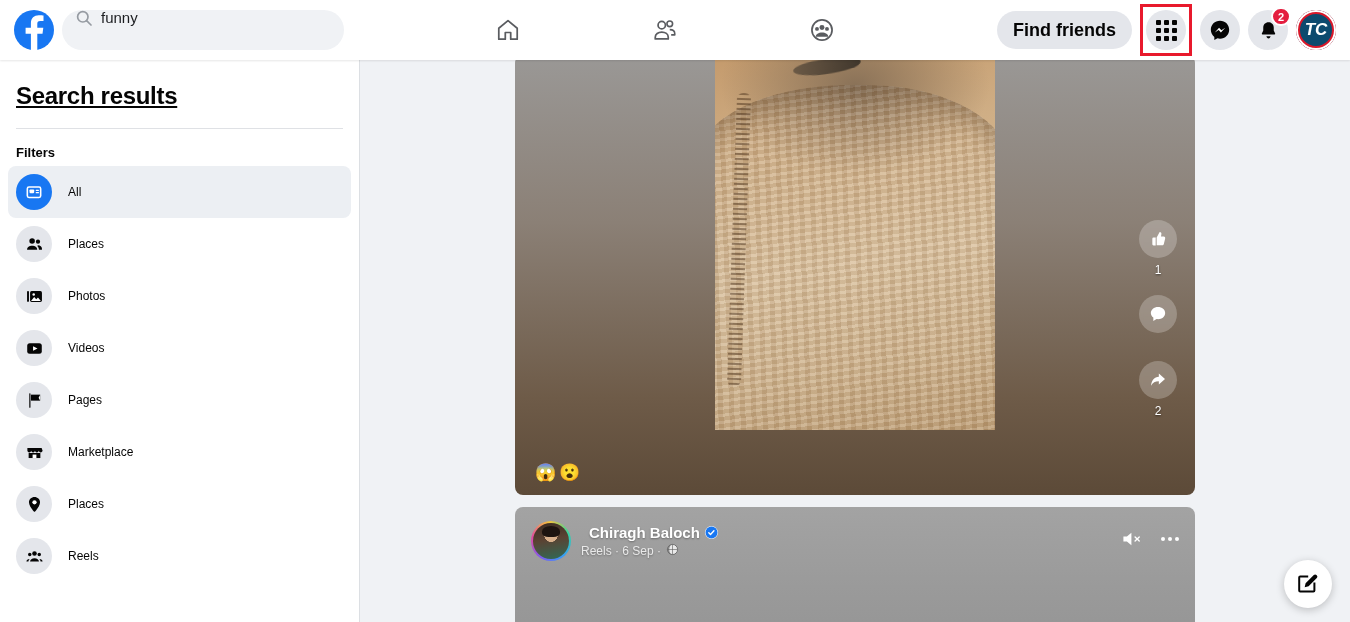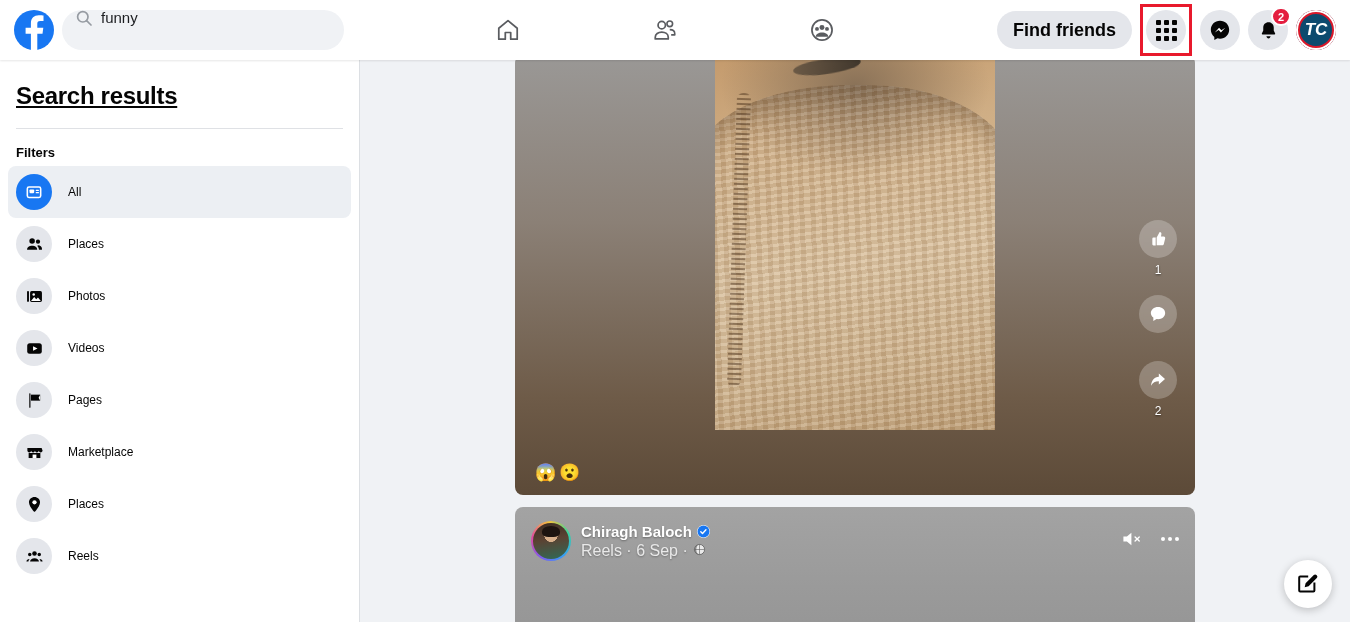--- a/index.html
+++ b/index.html
@@ -192,27 +192,28 @@
     position: relative; overflow: hidden;
   }
   .p2-avatar-in::before {
     content:''; position:absolute; left:26%; top:8%; width:48%; height:30%;
     background:#1d1410; border-radius:50% 50% 38% 38%;
   }
   .p2-name {
     color: #fff; font-size: 15px; font-weight: bold;
     display: flex; align-items: center; gap: 5px;
     text-shadow: 0 1px 2px rgba(0,0,0,.35);
+    margin-left: 8px;
   }
   .verified {
     width: 13px; height: 13px; border-radius: 50%;
     background: #fff; display: inline-flex; align-items: center; justify-content: center;
   }
   .p2-meta {
-    color: #e9e9e9; font-size: 16px; margin-top: 2px;
+    color: #e9e9e9; font-size: 12px; margin-top: 2px;
     display: flex; align-items: center; gap: 5px;
     text-shadow: 0 1px 2px rgba(0,0,0,.3);
   }
   .p2-ctrls {
     position: absolute; right: 16px; top: 22px;
     display: flex; align-items: center; gap: 16px;
   }
   .p2-ctrls .ic { cursor: pointer; display: flex; }
   .dots3 { display: flex; gap: 3px; }
   .dots3 i { width: 4px; height: 4px; border-radius: 50%; background: #fff; display: block; }

